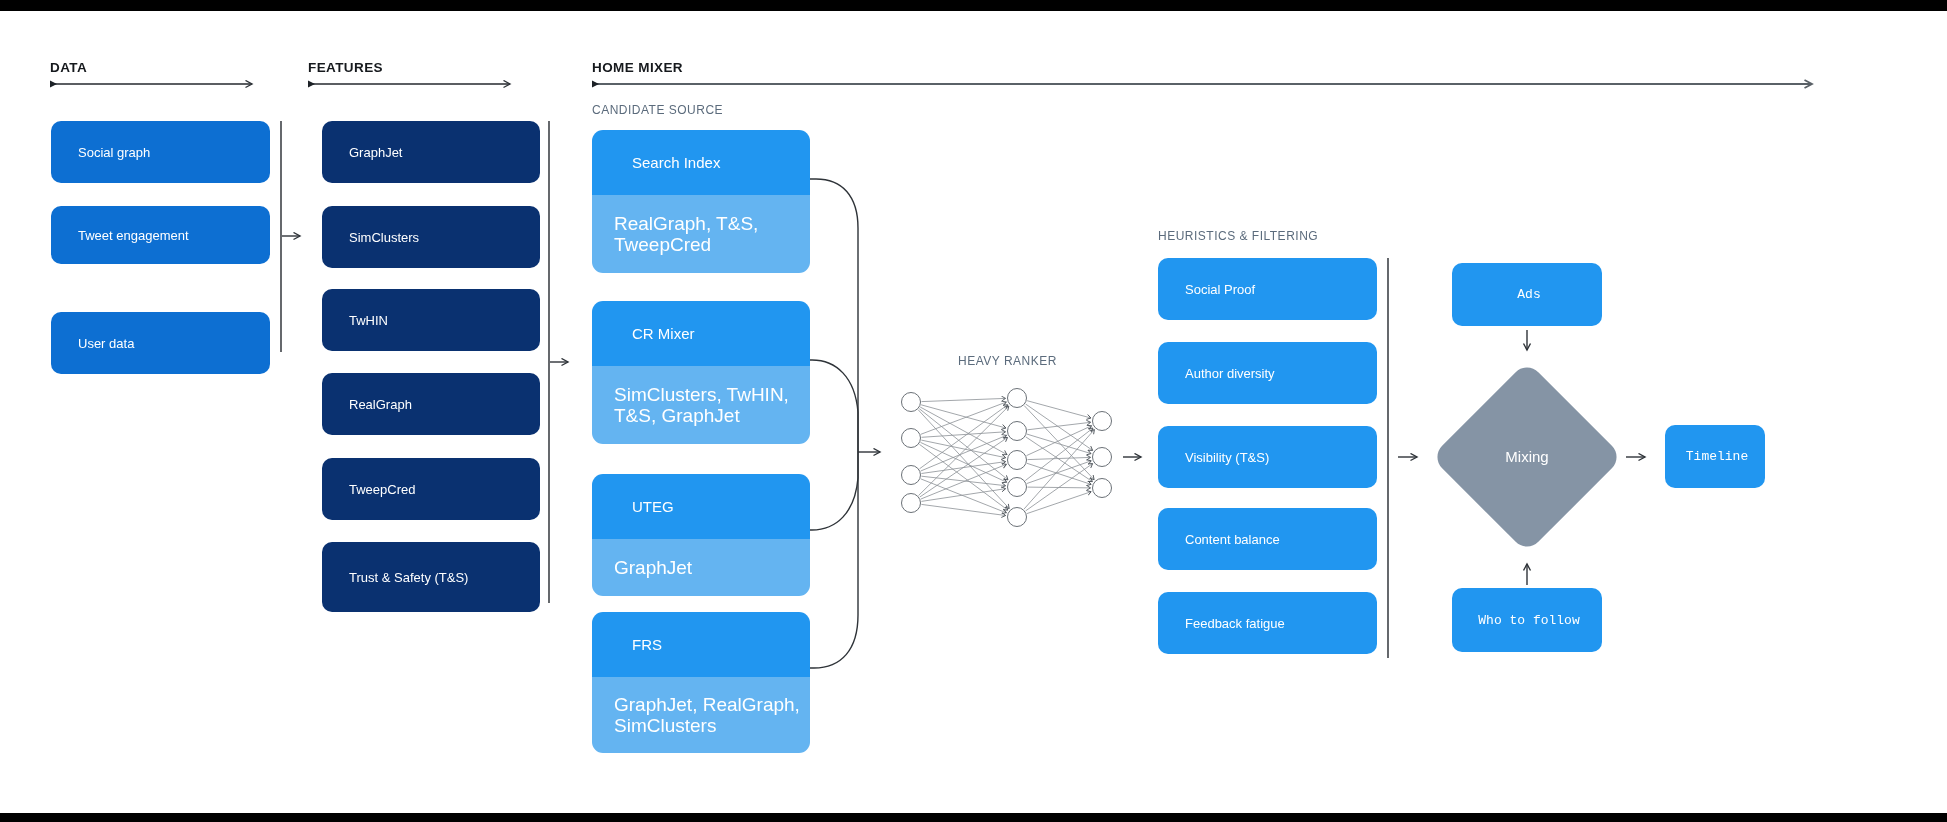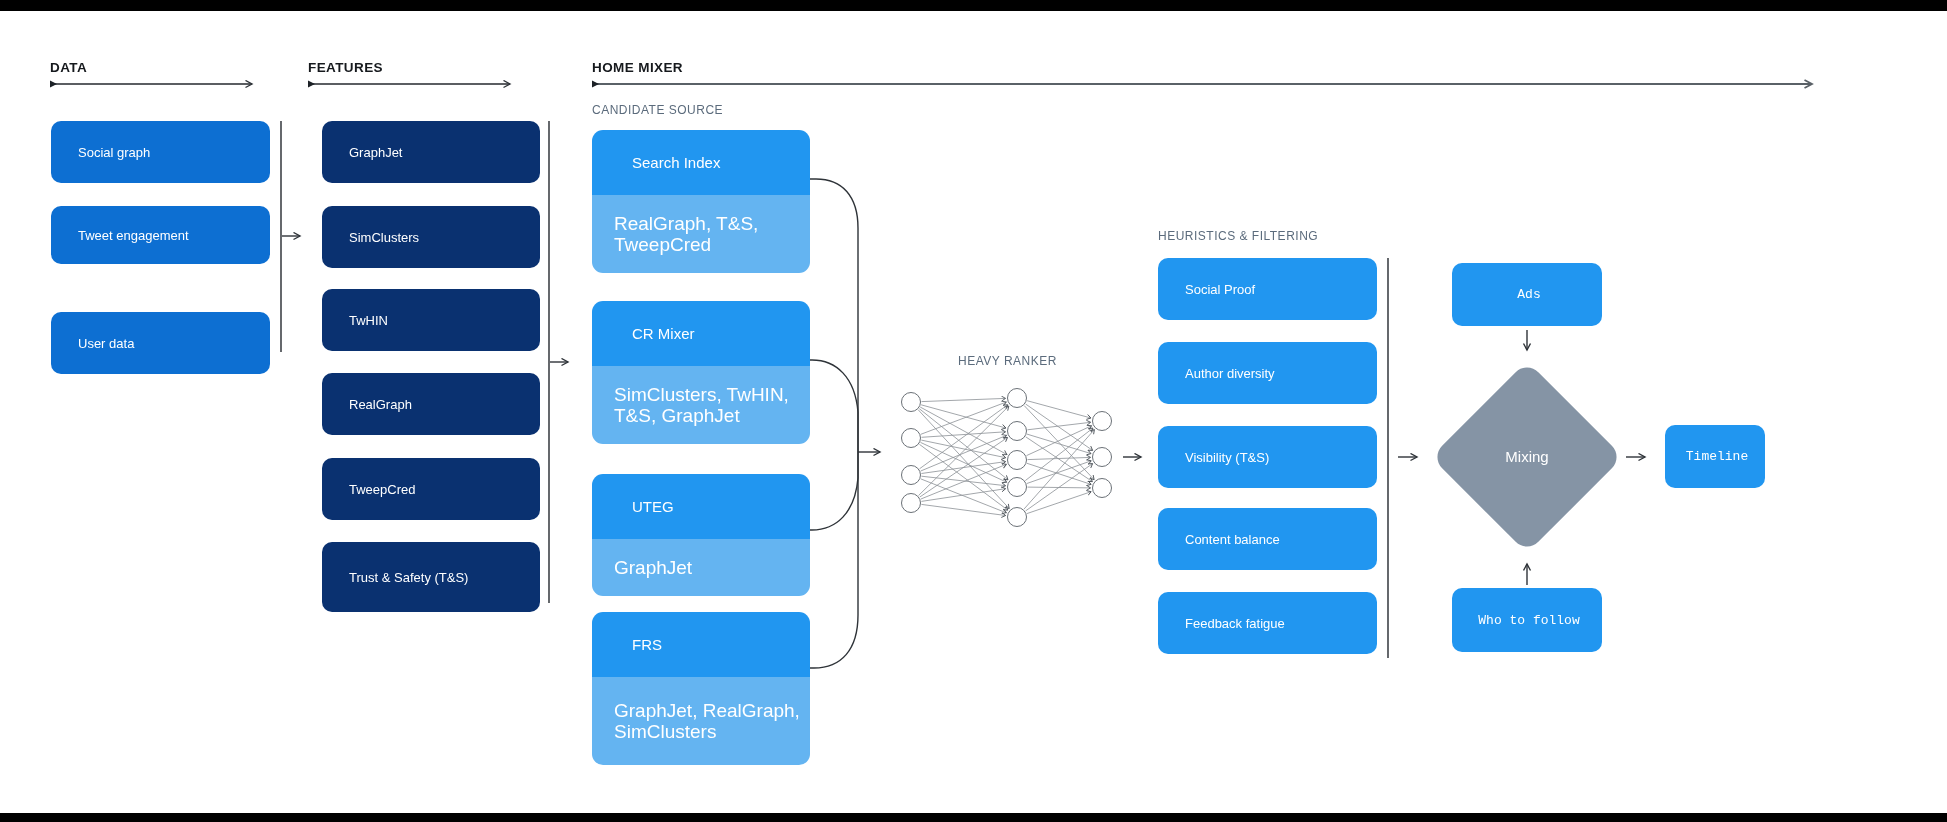--- a/index.html
+++ b/index.html
@@ -19,21 +19,21 @@
   .b-data{background:var(--blue-primary);}
   .b-navy{background:var(--navy);}
   .b-bright{background:var(--bright);}
   .b-center{justify-content:center;padding-left:4px;font-family:Liberation Mono, monospace;}
   .cgroup{position:absolute;border-radius:11px;overflow:hidden;}
   .cgroup .chead{background:var(--bright);height:65px;color:#fff;font-size:15px;display:flex;align-items:center;padding-left:40px;box-sizing:border-box;}
   .cgroup .csub{background:var(--light);color:#fff;font-size:19px;line-height:21px;display:flex;align-items:center;padding-left:22px;box-sizing:border-box;white-space:pre-line;}
   .g1 .chead{height:65px}.g1 .csub{height:78px}
   .g2 .chead{height:65px}.g2 .csub{height:78px}
   .g3 .chead{height:65px}.g3 .csub{height:57px}
-  .g4 .chead{height:65px}.g4 .csub{height:88px}
+  .g4 .chead{height:65px}.g4 .csub{height:76px}
   .diamond{position:absolute;left:1459px;top:389px;width:136px;height:136px;background:var(--gray-d);transform:rotate(45deg);border-radius:16px;}
   .diamond-label{position:absolute;left:1447px;top:448px;width:160px;text-align:center;color:#fff;font-size:15px;}
 </style>
 </head>
 <body>
 
 <div id="canvas" style="--blue-primary: #0d6fd2; --navy: #0a3170; --bright: #2196f0; --light: #64b4f1; --gray-d: #8594a5; --ink: #16191d; --slate: #5b6b7c;">
 
   <div class="bar top"></div>
   <div class="bar bottom"></div>

